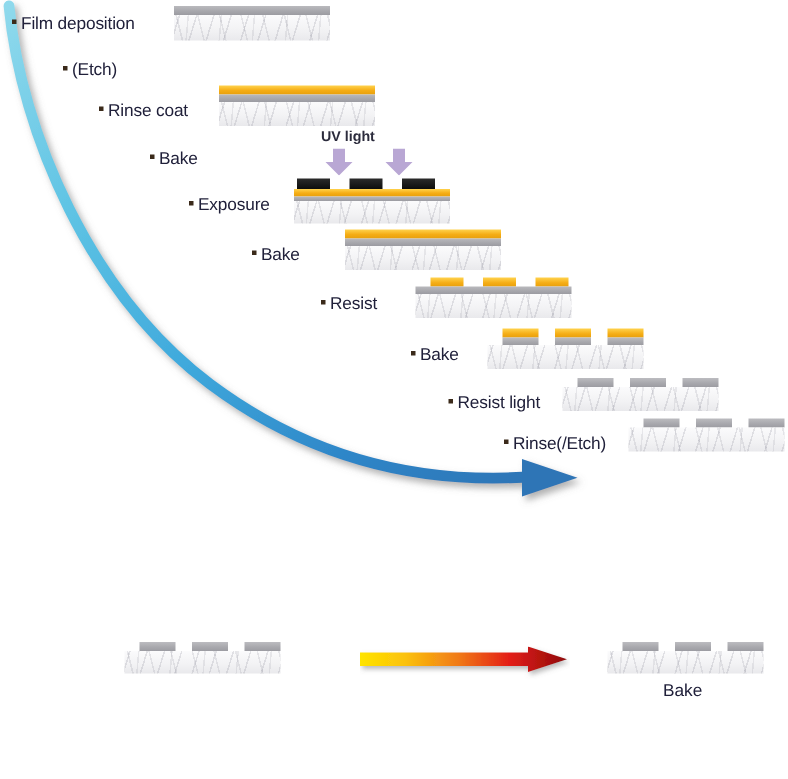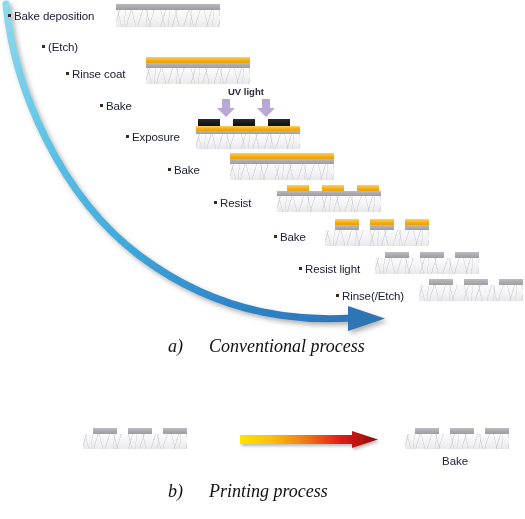--- a/index.html
+++ b/index.html
@@ -99,21 +99,21 @@
         <feDropShadow dx="2.5" dy="3" stdDeviation="2.6" flood-color="#6f6f6f" flood-opacity="0.55"></feDropShadow>
       </filter>
     </defs>
     <g filter="url(#softshadow)">
       <path d="M6,4 C14,88 60,196 140,256 C215,312 290,322 352,318" fill="none" stroke="url(#blueGrad)" stroke-width="7.2" stroke-linecap="round"></path>
       <path d="M348,306 L385,318.5 L348,331 Z" fill="#2E75B6"></path>
     </g>
   </svg>
 
   <div class="step" style="left:8px;top:10px;">
-    <span class="bul"></span><span>Bake deposition</span>
+    <span class="bul"></span><span>Film deposition</span>
   </div>
   <div class="stack" style="left:116px;top:4px;width:104px;">
     <div class="film" style="height:6px;"></div>
     <div class="sub" style="height:17px;"></div>
   </div>
 
   <div class="step" style="left:42px;top:41px;">
     <span class="bul"></span><span>(Etch)</span>
   </div>
 
@@ -123,21 +123,21 @@
   <div class="stack" style="left:146px;top:57px;width:104px;">
     <div class="resist" style="height:6px;"></div>
     <div class="film" style="height:5px;"></div>
     <div class="sub" style="height:16px;"></div>
   </div>
 
   <div class="step" style="left:100px;top:100px;">
     <span class="bul"></span><span>Bake</span>
   </div>
 
-  <div class="uv-label" style="left:228px;top:86px;">UV light</div>
+  <div class="uv-label" style="left:214px;top:86px;">UV light</div>
 
   <svg class="uv-arrow" style="left:216px;top:99px;" width="20" height="18" viewBox="0 0 20 18">
     <path d="M6,0 H14 V9 H19 L10,18 L1,9 H6 Z" fill="#B9A7D4"></path>
   </svg>
   <svg class="uv-arrow" style="left:256px;top:99px;" width="20" height="18" viewBox="0 0 20 18">
     <path d="M6,0 H14 V9 H19 L10,18 L1,9 H6 Z" fill="#B9A7D4"></path>
   </svg>
 
   <div class="step" style="left:126px;top:131px;">
     <span class="bul"></span><span>Exposure</span>
@@ -213,23 +213,20 @@
   </div>
   <div class="stack" style="left:419px;top:279px;width:104px;">
     <div class="isl-row" style="height:6px;">
       <div class="isl g" style="left:10px;width:24px;height:6px;"></div>
       <div class="isl g" style="left:45px;width:24px;height:6px;"></div>
       <div class="isl g" style="left:80px;width:24px;height:6px;"></div>
     </div>
     <div class="sub" style="height:16px;"></div>
   </div>
 
-  <div class="caption" style="left:168px;top:336px;">
-    <span class="ltr">a)</span><span>Conventional process</span>
-  </div>
 
   <div class="stack" style="left:83px;top:428px;width:104px;">
     <div class="isl-row" style="height:6px;">
       <div class="isl g" style="left:10px;width:24px;height:6px;"></div>
       <div class="isl g" style="left:45px;width:24px;height:6px;"></div>
       <div class="isl g" style="left:80px;width:24px;height:6px;"></div>
     </div>
     <div class="sub" style="height:15px;"></div>
   </div>
 
@@ -254,17 +251,14 @@
   <div class="stack" style="left:405px;top:428px;width:104px;">
     <div class="isl-row" style="height:6px;">
       <div class="isl g" style="left:10px;width:24px;height:6px;"></div>
       <div class="isl g" style="left:45px;width:24px;height:6px;"></div>
       <div class="isl g" style="left:80px;width:24px;height:6px;"></div>
     </div>
     <div class="sub" style="height:15px;"></div>
   </div>
   <div class="print-label" style="left:442px;top:455px;">Bake</div>
 
-  <div class="caption" style="left:168px;top:481px;">
-    <span class="ltr">b)</span><span>Printing process</span>
-  </div>
 
 </div>
 
 </body></html>

